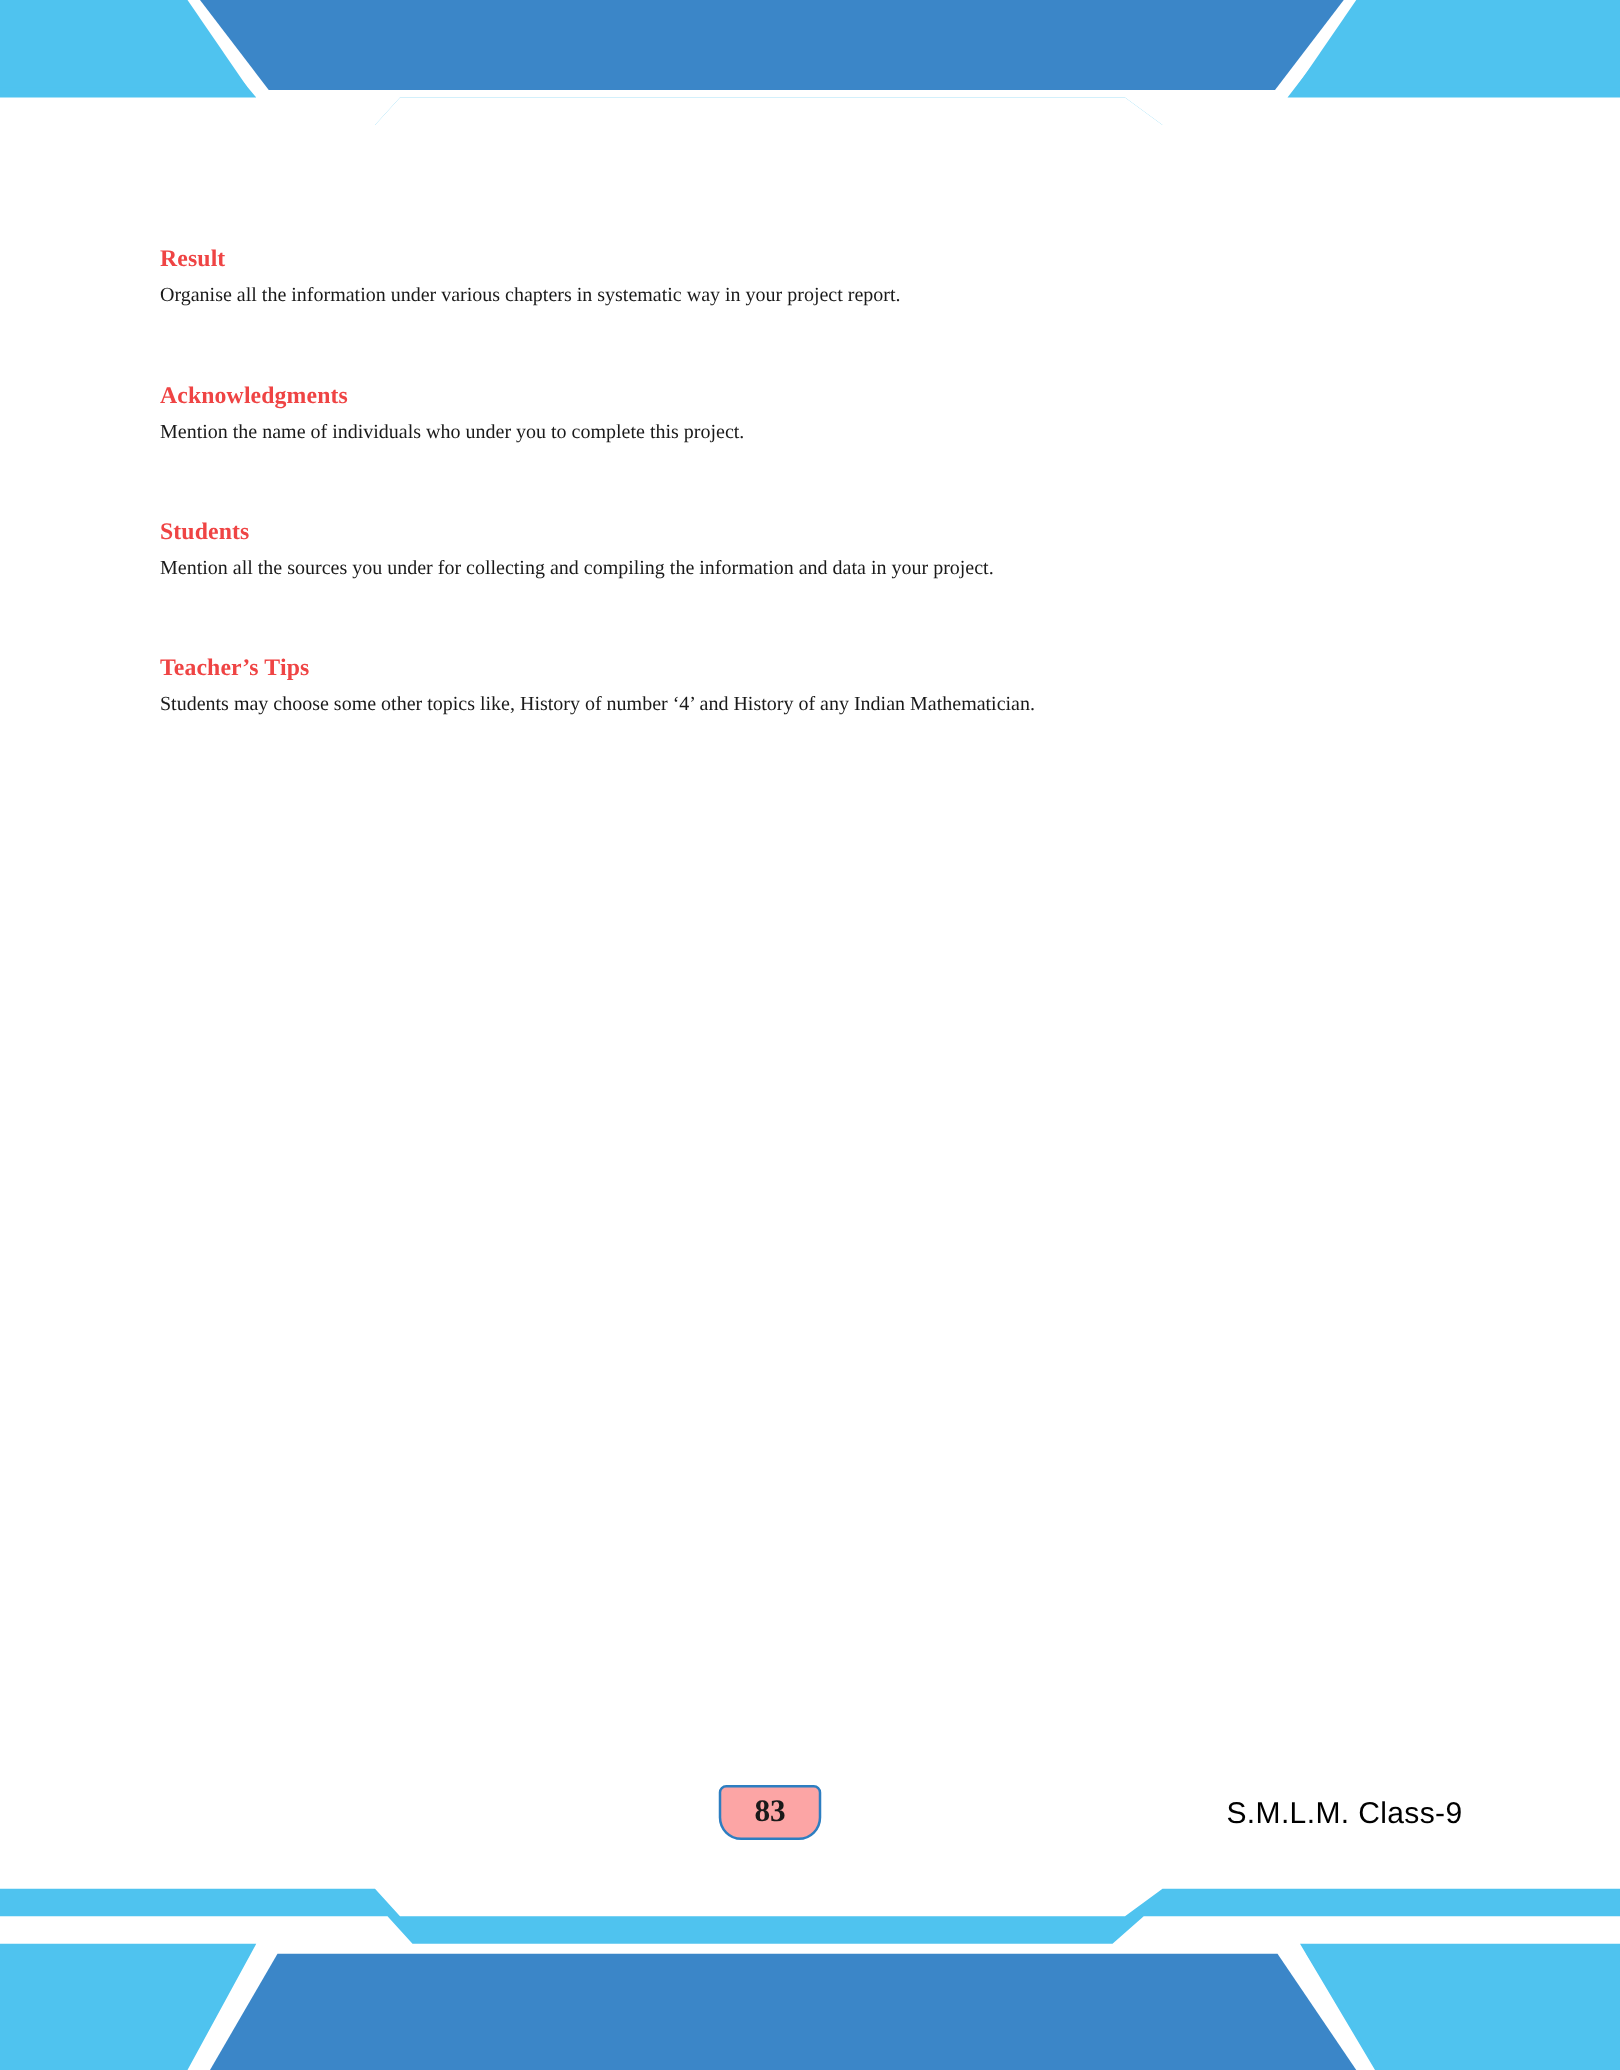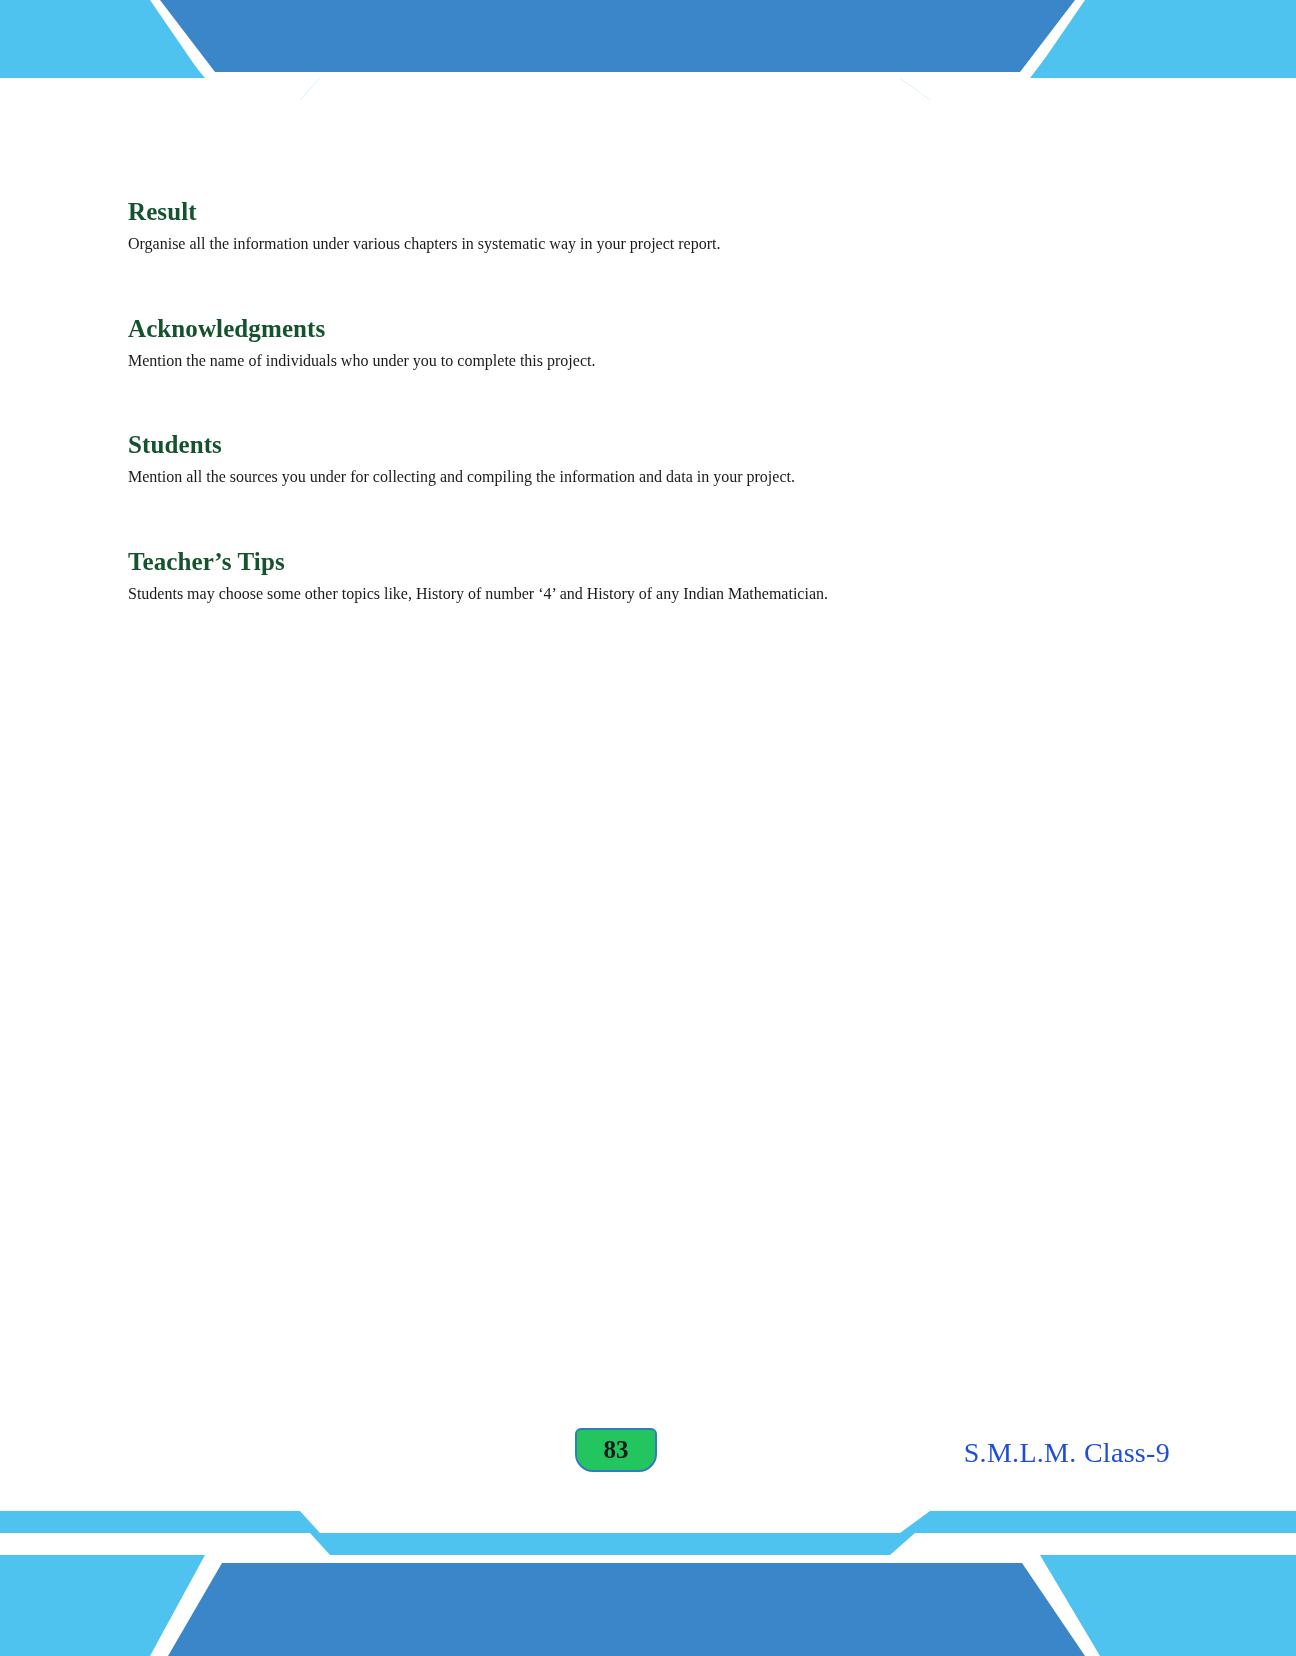--- a/index.html
+++ b/index.html
@@ -38,23 +38,23 @@
     left: 128px;
     width: 975px;
   }
 
   .section {
     margin-bottom: 28px;
   }
   .section:last-child { margin-bottom: 0; }
 
   .sec-heading {
-    color: #14532d;
+    color: #ef4444;
     font-weight: bold;
-    font-size: 25px;
+    font-size: 19px;
     line-height: 1.25;
     margin: 0 0 6px 0;
     letter-spacing: 0.1px;
   }
 
   .sec-body {
     color: #1a1a1a;
     font-size: 16px;
     line-height: 1.33;
     margin: 0;
@@ -63,40 +63,40 @@
 
   .gap-sm { height: 30px; }
 
   
   .page-number-badge {
     position: absolute;
     left: 575px;
     top: 1428px;
     width: 82px;
     height: 44px;
-    background: #22c55e;
+    background: #fca5a5;
     border: 2px solid #2d7ec1;
     border-radius: 6px 6px 18px 18px;
     display: flex;
     align-items: center;
     justify-content: center;
     font-family: "Liberation Serif", serif;
     font-weight: bold;
     font-size: 25px;
     color: #1a1a1a;
     box-sizing: border-box;
   }
 
   .footer-label {
     position: absolute;
     right: 126px;
     top: 1437px;
-    font-family: Liberation Serif, serif;
-    font-size: 28px;
-    color: #1d4ed8;
+    font-family: Liberation Sans, sans-serif;
+    font-size: 24px;
+    color: #000000;
     letter-spacing: 0.3px;
   }
 </style>
 </head>
 <body>
 
 <svg class="page-deco-top" viewBox="0 0 1296 120" preserveAspectRatio="none" xmlns="http://www.w3.org/2000/svg">
 
   <path d="M0,0 L1296,0 L1296,100 L930,100 L900,78 L320,78 L300,100 L0,100 Z" fill="#4fc3ef"></path>
 

